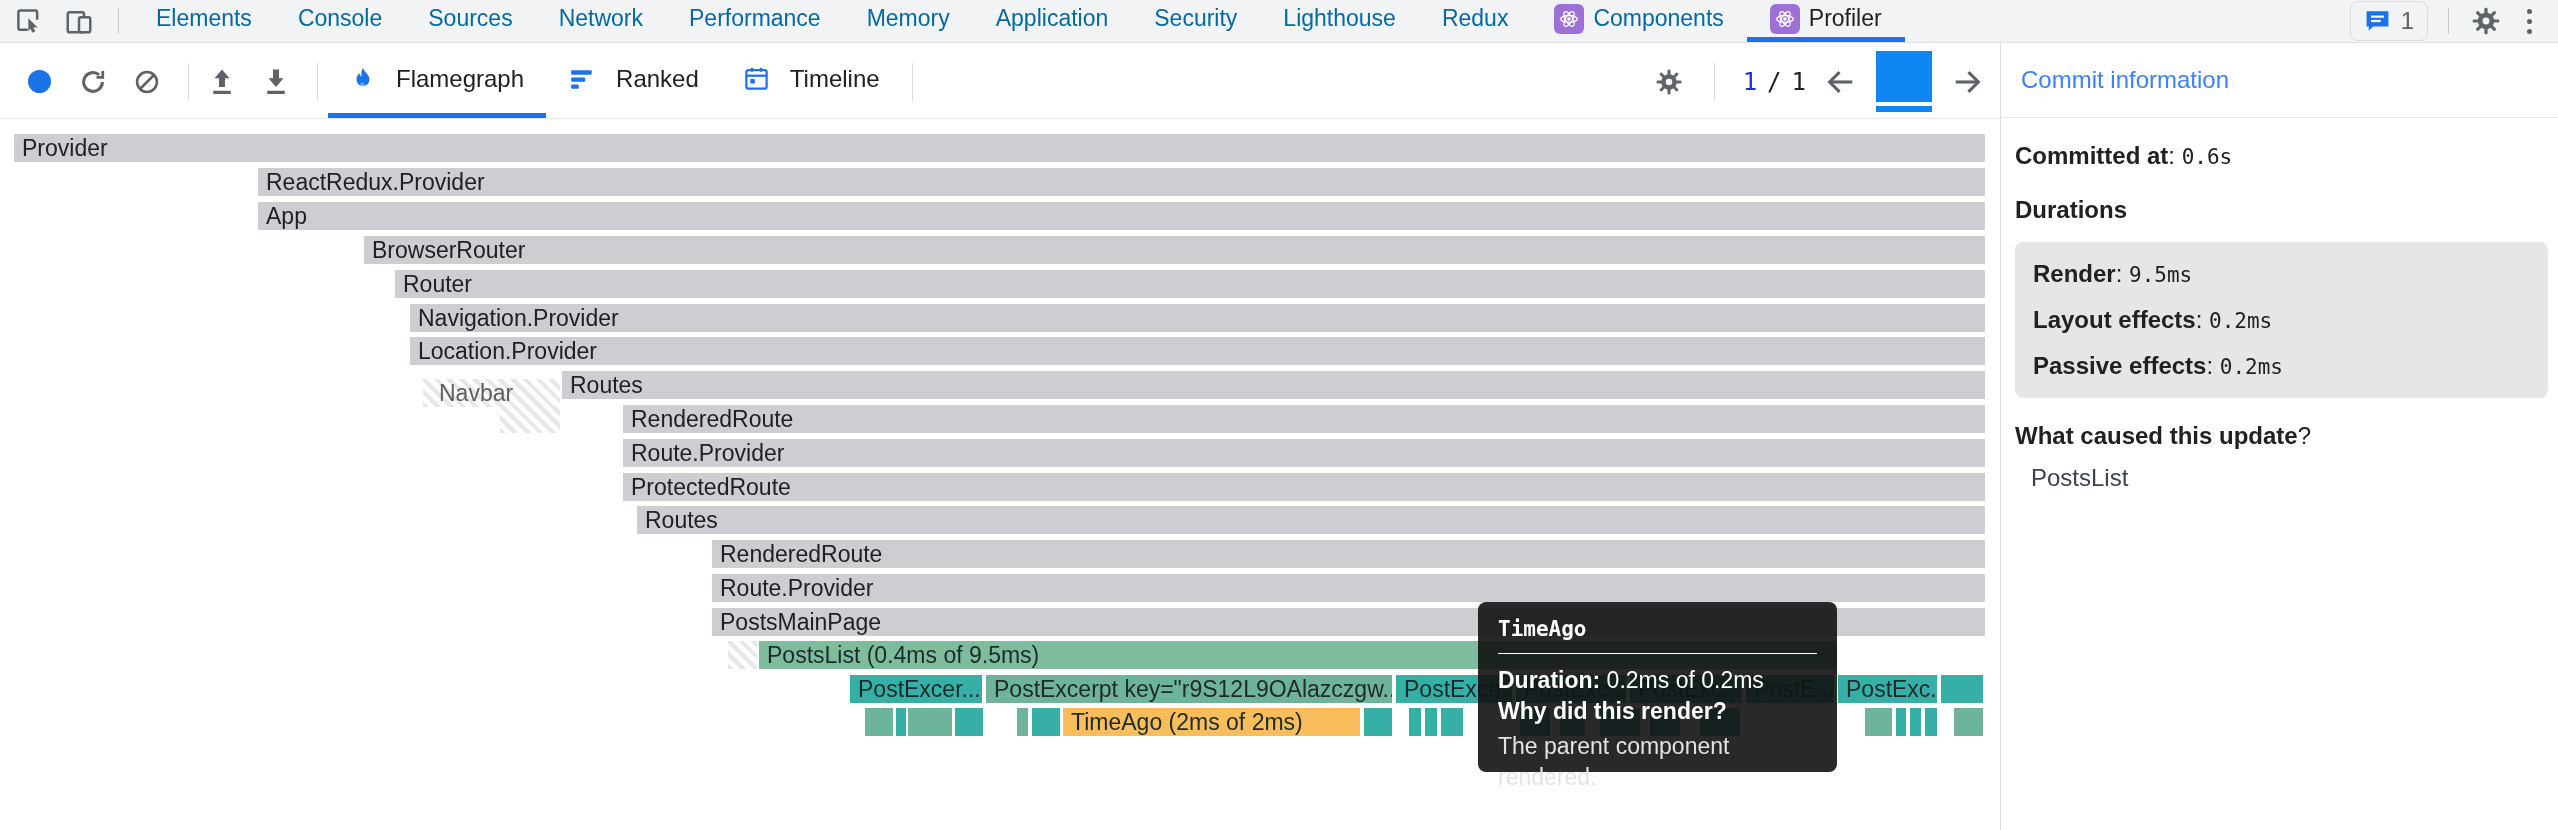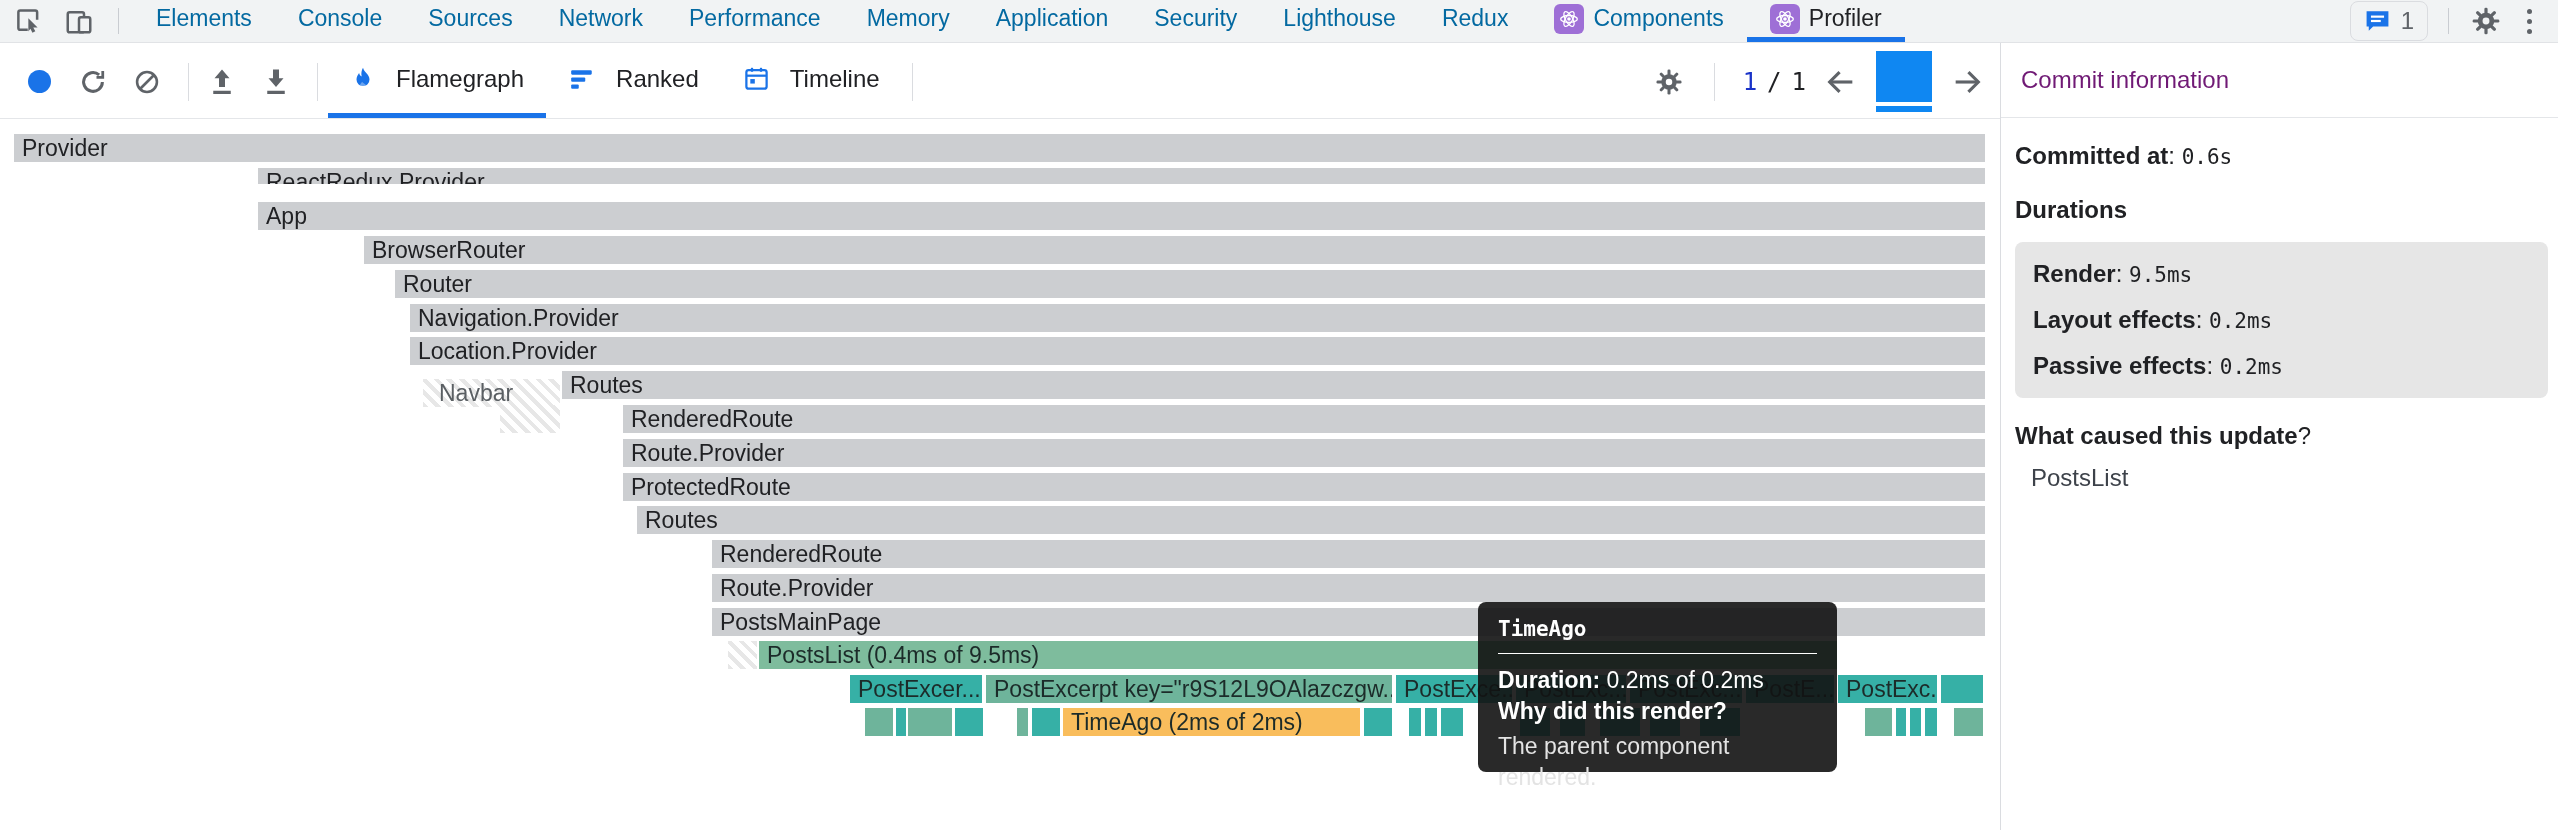--- a/index.html
+++ b/index.html
@@ -54,21 +54,21 @@
   
   #tooltip { position:absolute; left:1478px; top:602px; width:359px; height:170px; background:rgba(18,18,18,0.9); border-radius:8px; color:#fff; padding:15px 20px 0 20px; z-index:30; }
   #tooltip .tt-name { font-family:"DejaVu Sans Mono", monospace; font-weight:bold; font-size:21px; }
   #tooltip .tt-hr { border-top:1px solid #ffffff; margin:12px 0 11px 0; }
   #tooltip p { font-size:23px; line-height:31px; }
   #tooltip .tt-answer { color:#e3e3e3; margin-top:4px; }
   b { font-weight:bold; }
 
   
   #rpanel { position:absolute; left:2001px; top:43px; width:557px; height:787px; background:#fff; }
-  #rp-header { height:75px; display:flex; align-items:center; padding-left:20px; font-size:24px; color:#701a75; border-bottom:1px solid #e4e6e9; }
+  #rp-header { height:75px; display:flex; align-items:center; padding-left:20px; font-size:24px; color:#3b82f6; border-bottom:1px solid #e4e6e9; }
   #rp-body { padding:24px 10px 0 14px; }
   .rp-line { font-size:24px; margin-bottom:26px; }
   .rp-line .mono { font-family:"DejaVu Sans Mono", monospace; font-size:21px; }
   .rp-subhead { font-size:24px; font-weight:bold; margin-bottom:18px; }
   #durations-box { background:#e6e6e6; border-radius:8px; padding:18px 0 18px 18px; margin-bottom:24px; }
   #durations-box .rp-line { margin-bottom:18px; }
   #durations-box .rp-line:last-child { margin-bottom:0; }
   .cause-item { font-size:24px; color:#3d424a; padding-left:16px; margin-top:14px; }
 
   svg { display:block; }
@@ -264,21 +264,21 @@
         </svg>
       </span>
     </div>
   </div>
 
   <div id="hline"></div>
   <div id="panel-border"></div>
 
   <div id="flame">
       <div class="bar gray" style="left: 14px; top: 15px; width: 1971px; height: 28px;">Provider</div>
-      <div class="bar gray" style="left: 258px; top: 49px; width: 1727px; height: 16px;">ReactRedux.Provider</div>
+      <div class="bar gray" style="left: 258px; top: 49px; width: 1727px; height: 28px;">ReactRedux.Provider</div>
       <div class="bar gray" style="left: 258px; top: 83px; width: 1727px; height: 28px;">App</div>
       <div class="bar gray" style="left: 364px; top: 117px; width: 1621px; height: 28px;">BrowserRouter</div>
       <div class="bar gray" style="left: 395px; top: 151px; width: 1590px; height: 28px;">Router</div>
       <div class="bar gray" style="left: 410px; top: 185px; width: 1575px; height: 28px;">Navigation.Provider</div>
       <div class="bar gray" style="left: 410px; top: 218px; width: 1575px; height: 28px;">Location.Provider</div>
       <div class="bar hatch" style="left: 423px; top: 260px; width: 137px; height: 28px;">Navbar</div>
       <div class="bar gray" style="left: 562px; top: 252px; width: 1423px; height: 28px;">Routes</div>
       <div class="bar hatch" style="left: 500px; top: 286px; width: 60px; height: 28px;"></div>
       <div class="bar gray" style="left: 623px; top: 286px; width: 1362px; height: 28px;">RenderedRoute</div>
       <div class="bar gray" style="left: 623px; top: 320px; width: 1362px; height: 28px;">Route.Provider</div>

